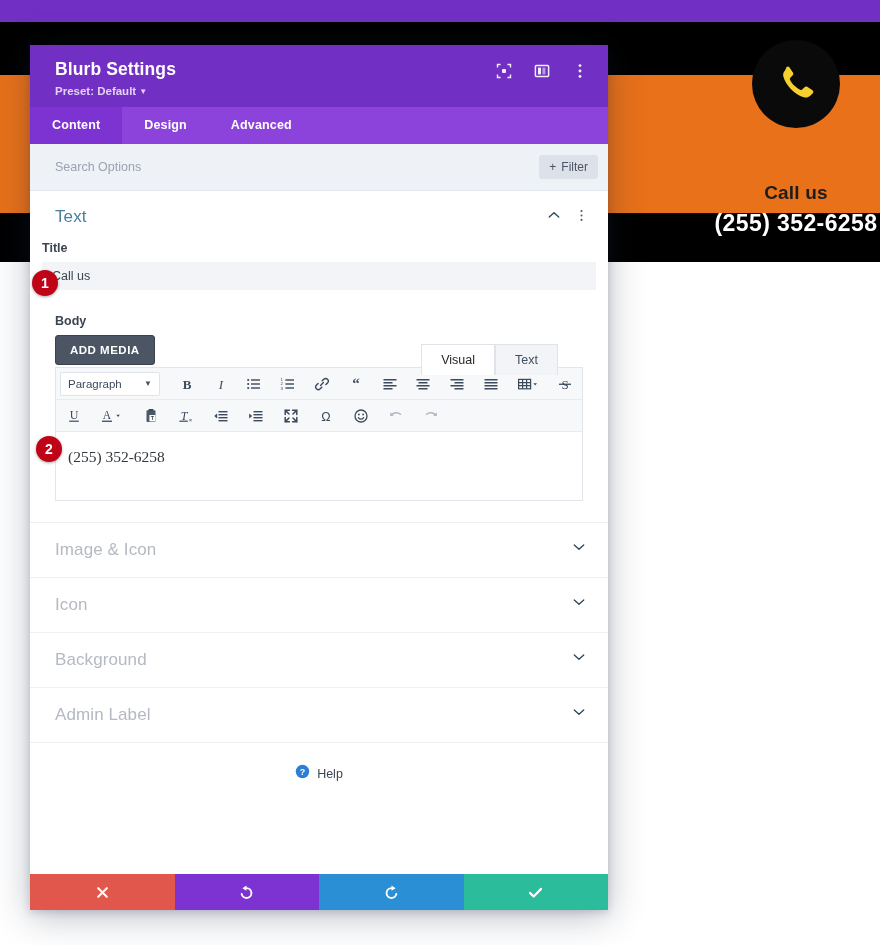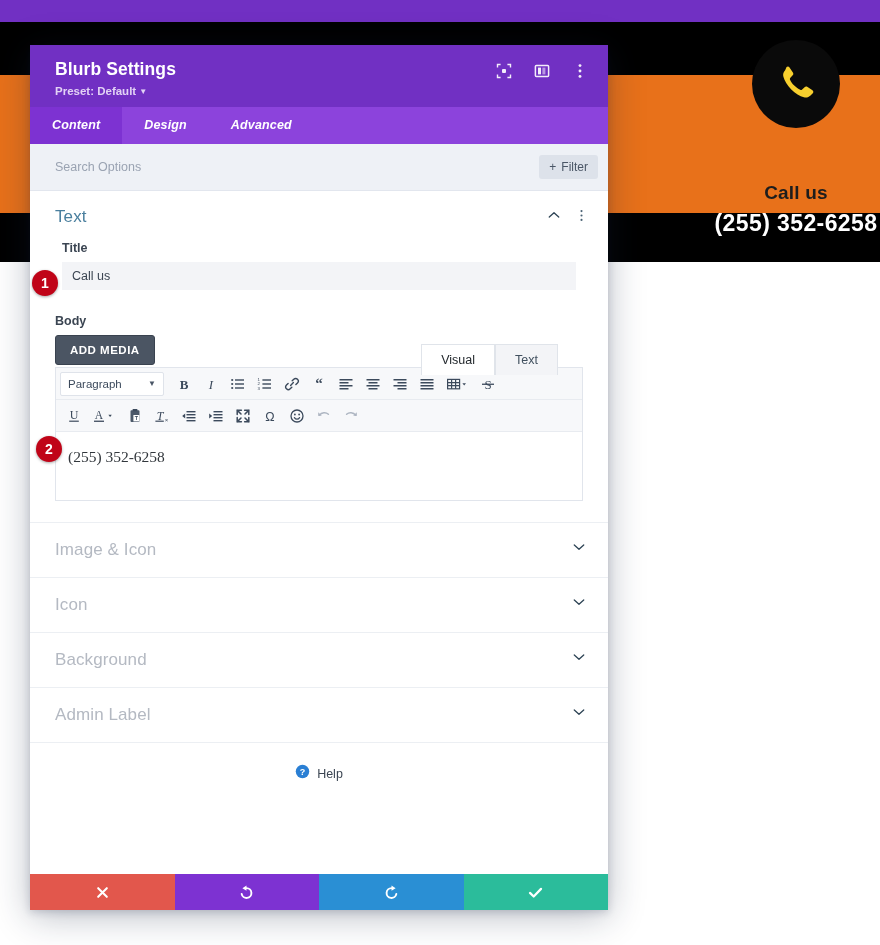--- a/index.html
+++ b/index.html
@@ -41,21 +41,21 @@
 
   
   .m-header { background:#7130c3; padding:14px 25px 10px 25px; position:relative; flex:0 0 auto; }
   .m-title { color:#ffffff; font-size:17.5px; font-weight:700; letter-spacing:.1px; }
   .m-preset { color:#e2d2f5; font-size:11.5px; font-weight:700; margin-top:5px; }
   .m-preset .caret { font-size:8px; margin-left:3px; vertical-align:1px; }
   .m-header-icons { position:absolute; right:20px; top:18px; display:flex; gap:22px; align-items:center; }
   .hdr-ico { width:16px; height:16px; opacity:.92; display:block; }
 
   
-  .m-tabs { background:#8c43dc; display:flex; flex:0 0 auto;font-style:italic; }
+  .m-tabs { background:#8c43dc; display:flex; flex:0 0 auto; }
   .m-tab {
     padding:11px 22px 12px 22px; color:#ffffff; font-size:12.5px; font-weight:700;
     letter-spacing:.15px; cursor:pointer; background:transparent;
   }
   .m-tab.active { background:#7d32d2; }
 
   
   .m-search {
     background:#eef1f6; border-bottom:1px solid #e2e6ee; display:flex; align-items:center;
     padding:0 10px 0 25px; height:47px; flex:0 0 auto; position:relative;
@@ -74,21 +74,21 @@
   
   .m-body { flex:1 1 auto; overflow:hidden; background:#ffffff; position:relative; }
 
   
   .sec-open-head {
     display:flex; align-items:center; padding:16px 20px 14px 25px;
   }
   .sec-open-title { font-size:17px; color:#4a7f9e; flex:1; letter-spacing:.1px; }
   .sec-head-ico { display:flex; align-items:center; gap:14px; }
 
-  .field { padding:0 32px; }
+  .field { padding:0 12px; }
   .field-label { font-size:12.5px; color:#3b4552; font-weight:700; margin-bottom:7px; }
   .text-input {
     width:100%; background:#f3f4f7; border:none; outline:none; height:28px;
     padding:0 10px; font-family:"Liberation Sans", sans-serif; font-size:12.5px; color:#3b4552;
   }
 
   .field-body { padding:0 25px; margin-top:24px; }
   .addmedia {
     background:#4b5563; color:#ffffff; border:1px solid #39424f; border-radius:3px;
     font-family:"Liberation Sans", sans-serif; font-size:11.5px; font-weight:700; letter-spacing:.5px;
@@ -96,21 +96,21 @@
   }
   .editor-tabs { position:absolute; right:25px; display:flex; }
   .ed-tab {
     font-size:12.5px; color:#41505f; padding:8px 19px; cursor:pointer;
     background:#f3f4f7; border:1px solid #e0e4ea; border-bottom:none;
   }
   .ed-tab.active { background:#ffffff; color:#23282d; }
 
   .editor-wrap { border:1px solid #e1e5ec; margin-top:-1px; }
   .tb-row {
-    display:flex; align-items:center; gap:0px; background:#f7f8fa;
+    display:flex; align-items:center; gap:8px; background:#f7f8fa;
     border-bottom:1px solid #e8ebf0; padding:3px 4px; flex-wrap:nowrap;
   }
   .tb-row:last-of-type { border-bottom:1px solid #e1e5ec; }
   .tb-btn {
     width:27px; height:25px; display:flex; align-items:center; justify-content:center;
     cursor:pointer; color:#3c4a5c; background:transparent; border:none;
   }
   .tb-btn.wide { width:34px; }
   .tb-sel {
     background:#ffffff; border:1px solid #dfe3ea; border-radius:2px; height:24px;

